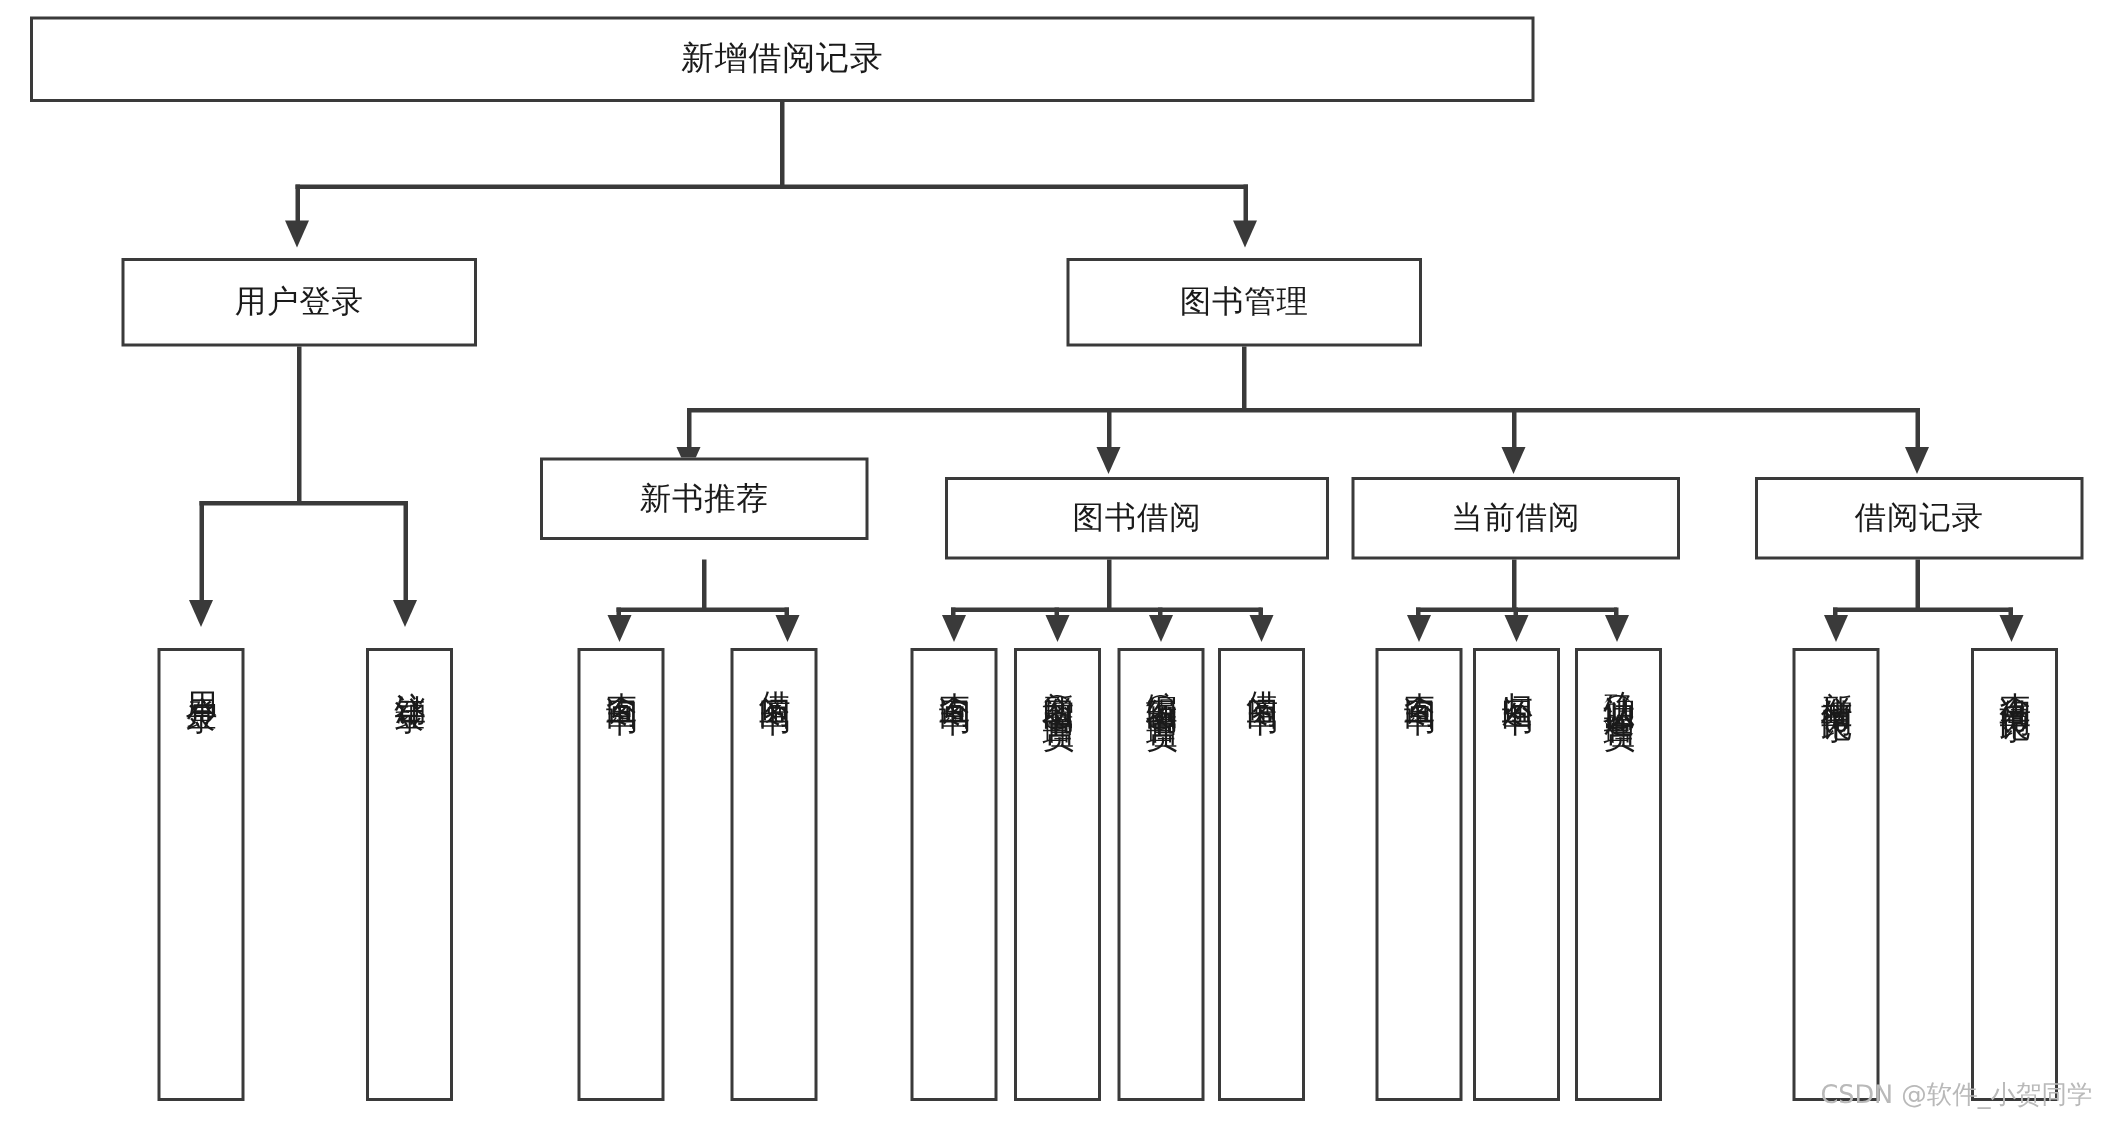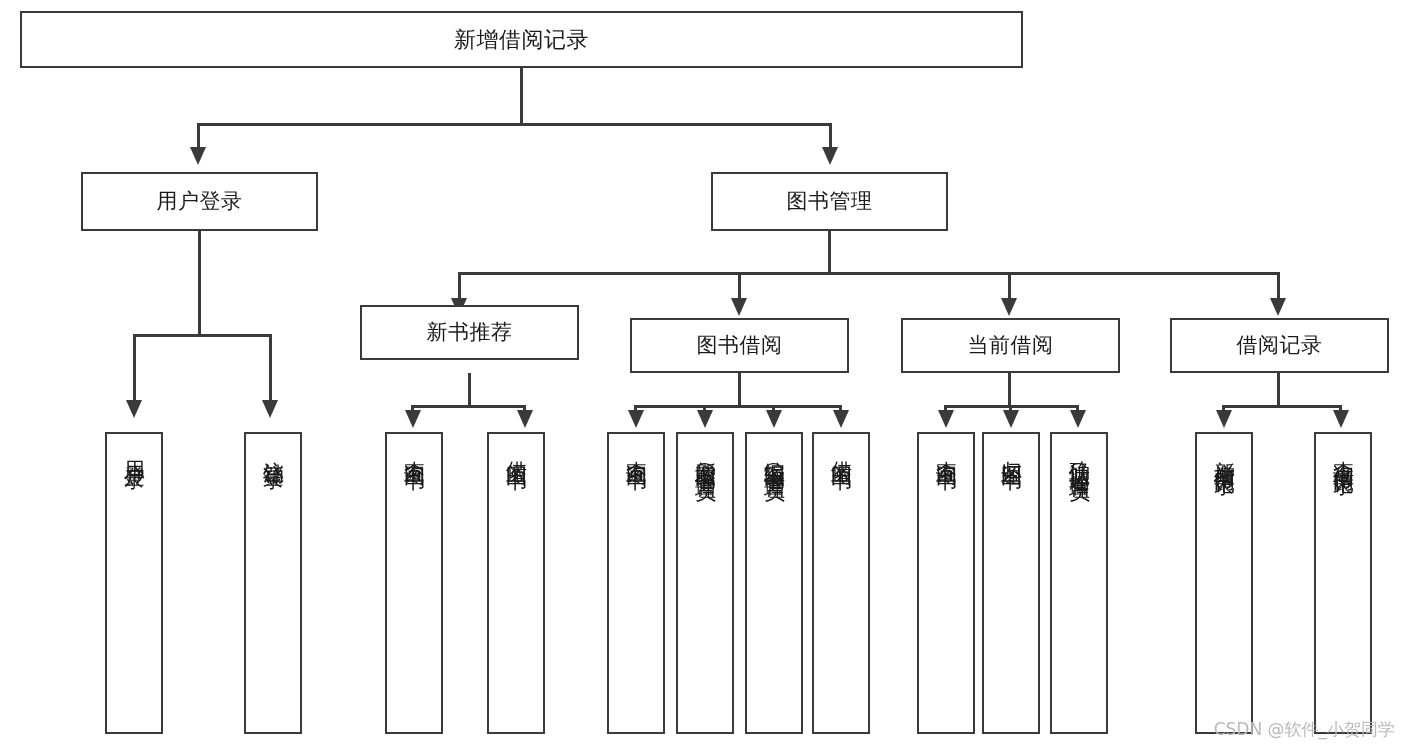--- a/index.html
+++ b/index.html
@@ -126,21 +126,21 @@
 
   <div class="edge edge-v" style="left:1008px; top:272px; width:3px; height:28px;"></div>
   <div class="arrow" style="left:1001px; top:298px;"></div>
 
   <div class="edge edge-v" style="left:1277px; top:272px; width:3px; height:28px;"></div>
   <div class="arrow" style="left:1270px; top:298px;"></div>
 
   <div class="node node-h" style="left:360px; top:305px; width:219px; height:55px;">
     <span class="label">新书推荐</span>
   </div>
-  <div class="node node-h" style="left:630px; top:318px; width:219px; height:55px;">
+  <div class="node node-h" style="left:630px; top:318px; width:256px; height:55px;">
     <span class="label">图书借阅</span>
   </div>
   <div class="node node-h" style="left:1170px; top:318px; width:219px; height:55px;">
     <span class="label">借阅记录</span>
   </div>
   <div class="node node-h" style="left:901px; top:318px; width:219px; height:55px;">
     <span class="label">当前借阅</span>
   </div>
 
   <div class="edge edge-v" style="left:468px; top:373px; width:3px; height:33px;"></div>

